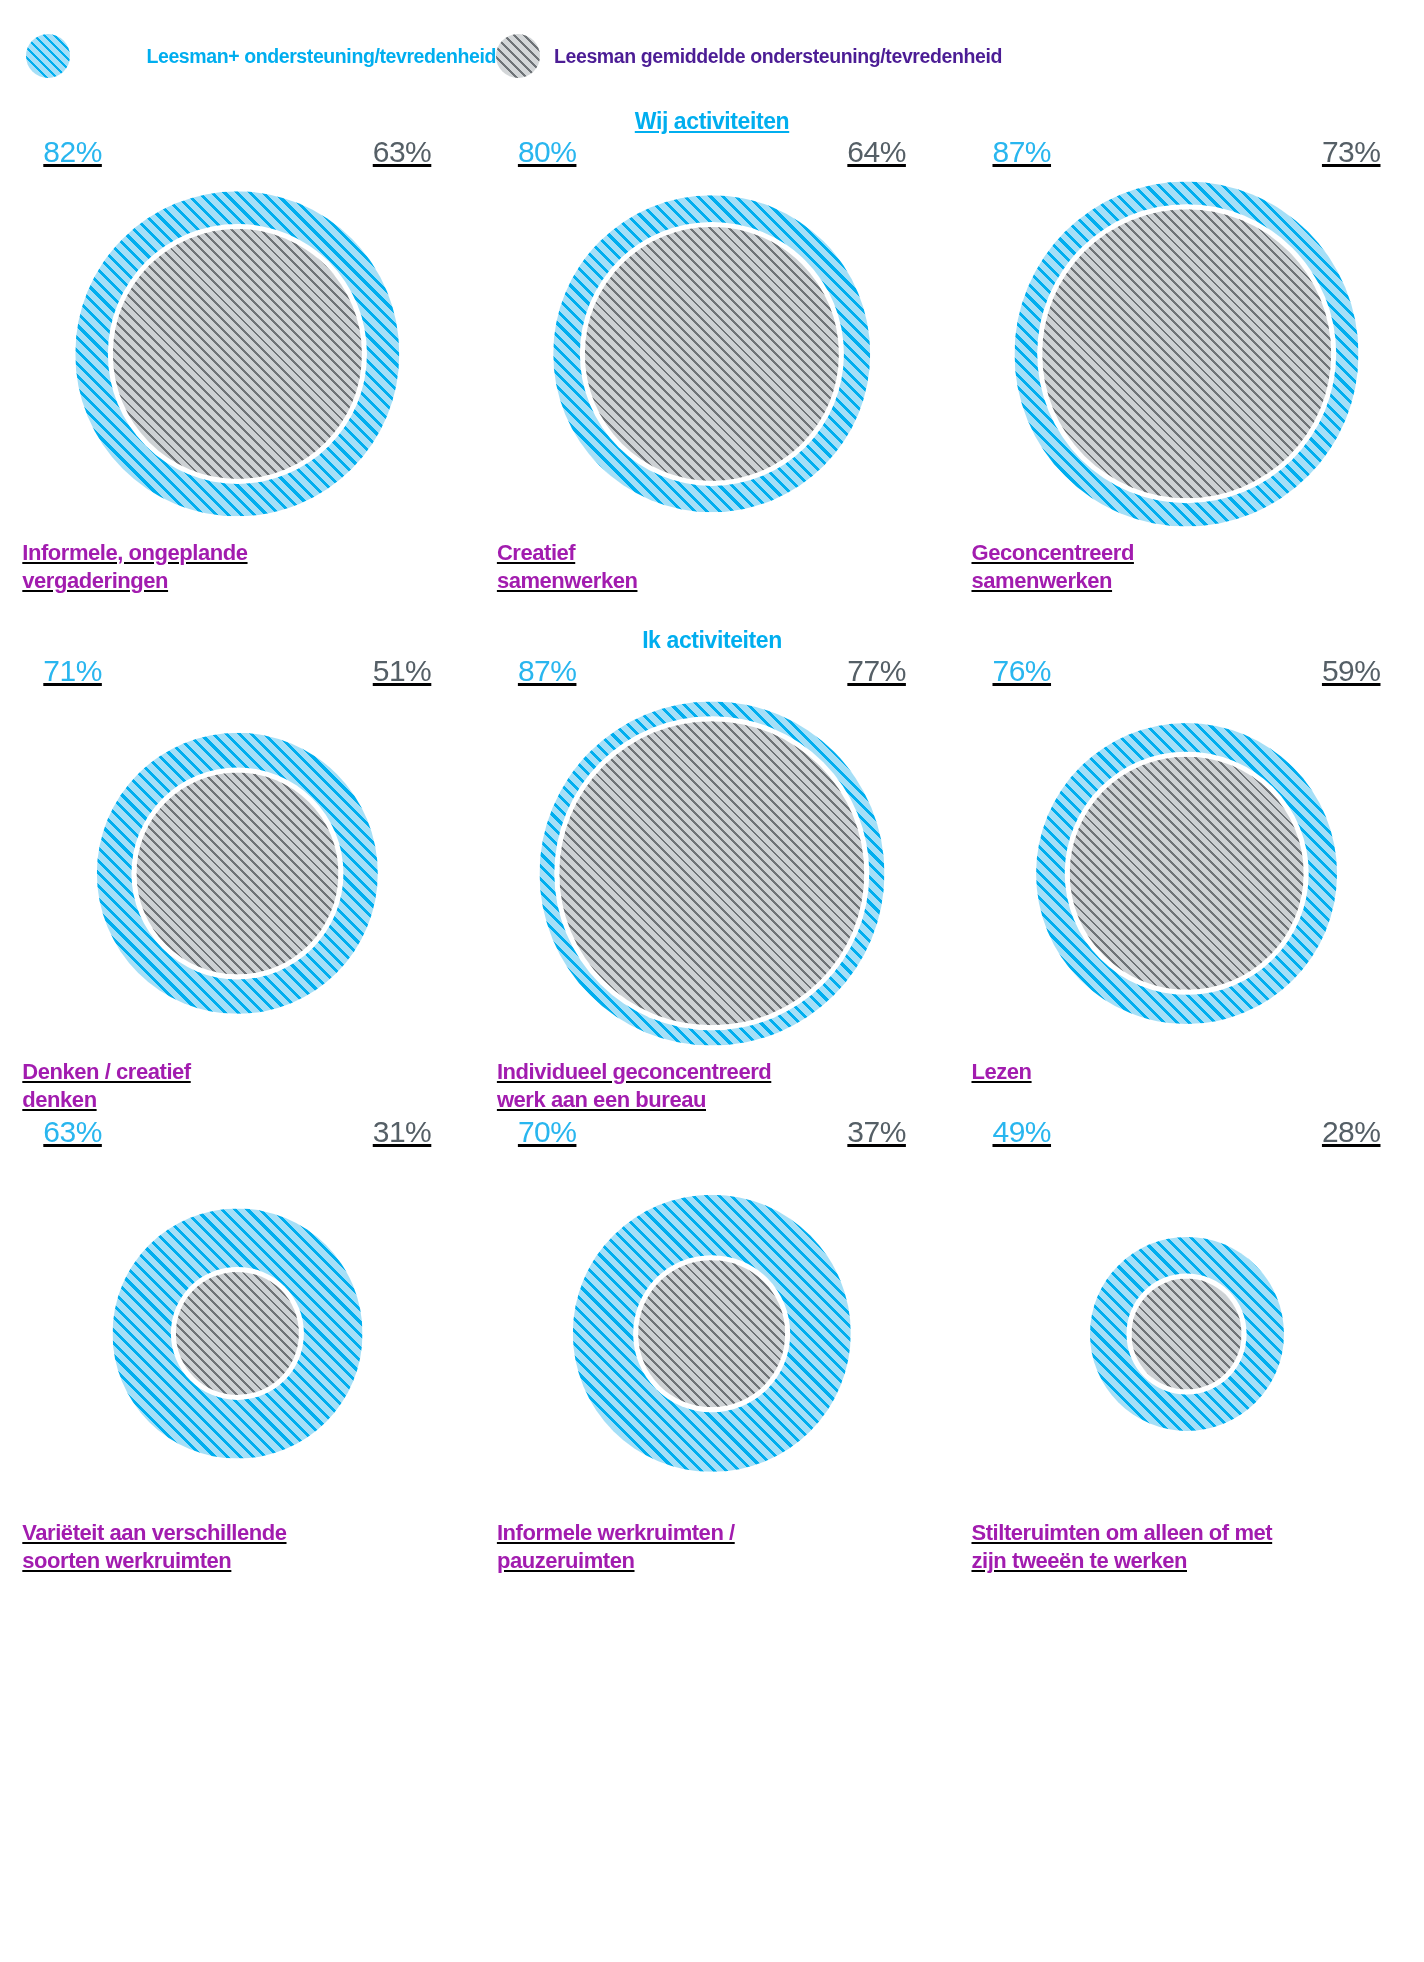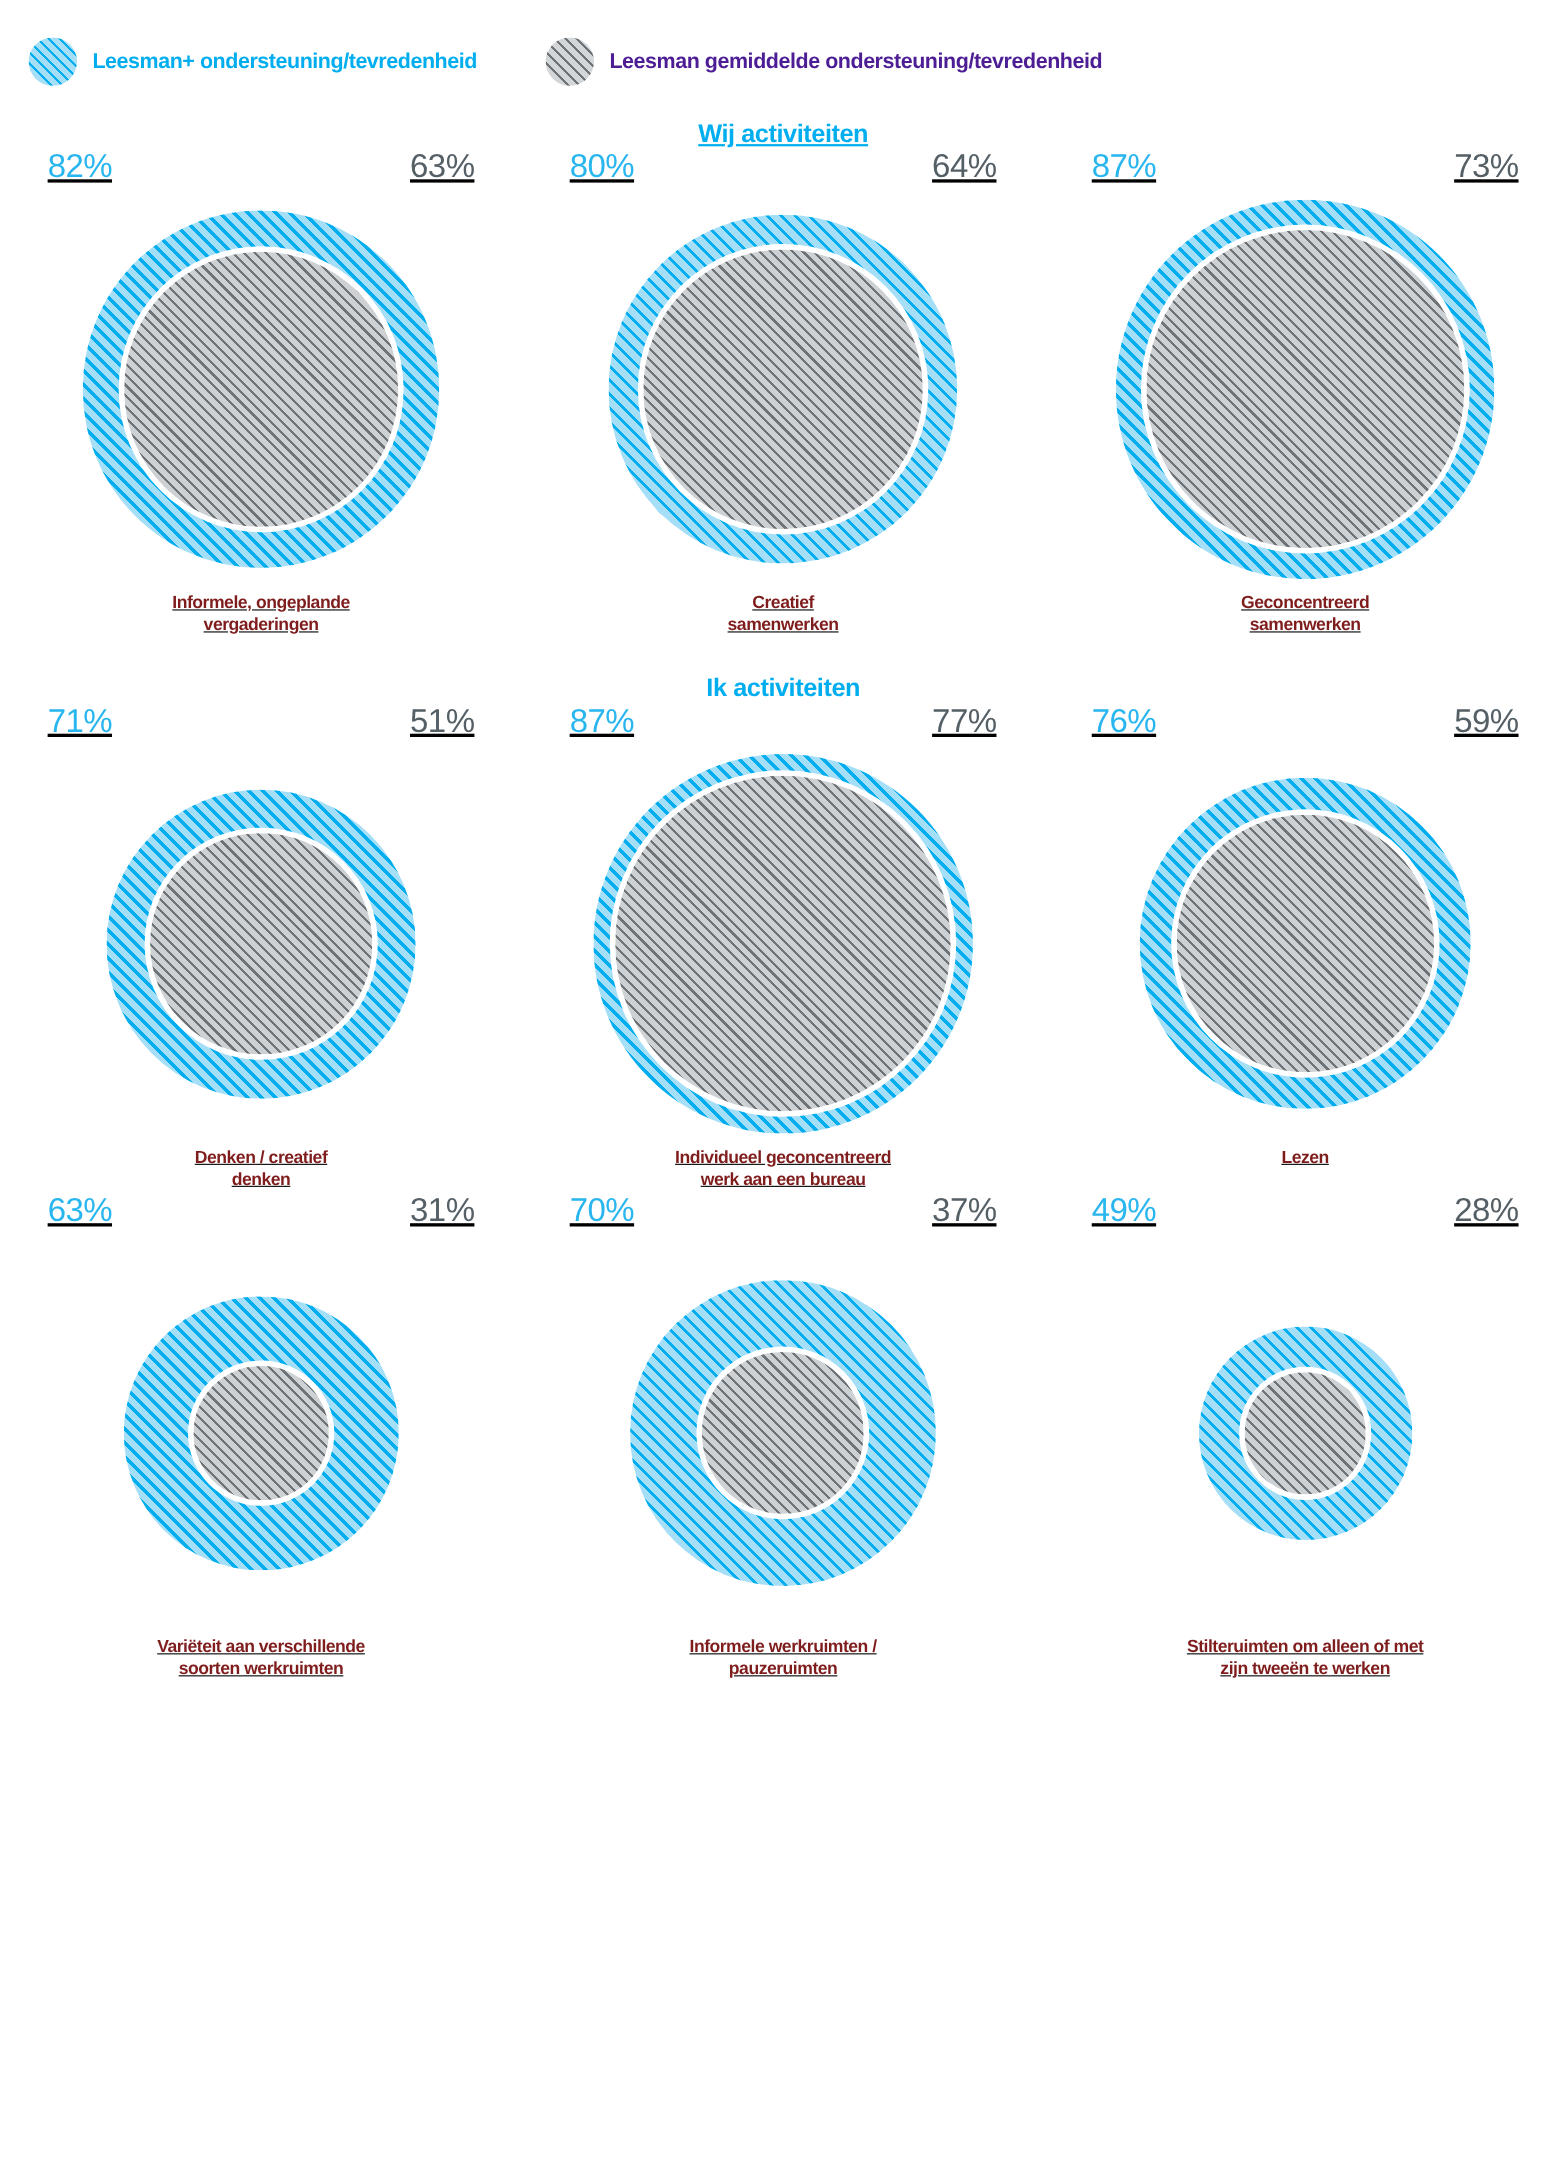--- a/index.html
+++ b/index.html
@@ -20,21 +20,21 @@
     display: flex;
     align-items: center;
     padding: 34px 0 0 26px;
     gap: 0;
   }
   .legend-item {
     display: flex;
     align-items: center;
     gap: 14px;
   }
-  .legend-item.blue { width: 470px; }
+  .legend-item.blue { width: 470px; justify-content: space-between; }
   .legend-swatch {
     width: 44px;
     height: 44px;
     border-radius: 50%;
     flex: 0 0 auto;
   }
   .legend-swatch.blue {
     background-color: #a5dff7;
     background-image: repeating-linear-gradient(
       45deg,
@@ -120,24 +120,23 @@
   .circle.gray {
     background-color: #cdd1d4;
     background-image: repeating-linear-gradient(
       45deg,
       #6e7377 0px, #6e7377 2px,
       rgba(0,0,0,0) 2px, rgba(0,0,0,0) 7px);
     box-shadow: 0 0 0 5px #ffffff;
   }
 
   .item-label {
-    text-align: center;
-    font-size: 16px;
+    font-size: 22px;
     font-weight: bold;
-    color: #7f1d1d;
+    color: #a21caf;
     line-height: 1.28;
     letter-spacing: -0.45px;
     width: 430px;
     margin: 0 auto;
     white-space: pre-line;
   }
 </style>
 </head>
 <body>
 

